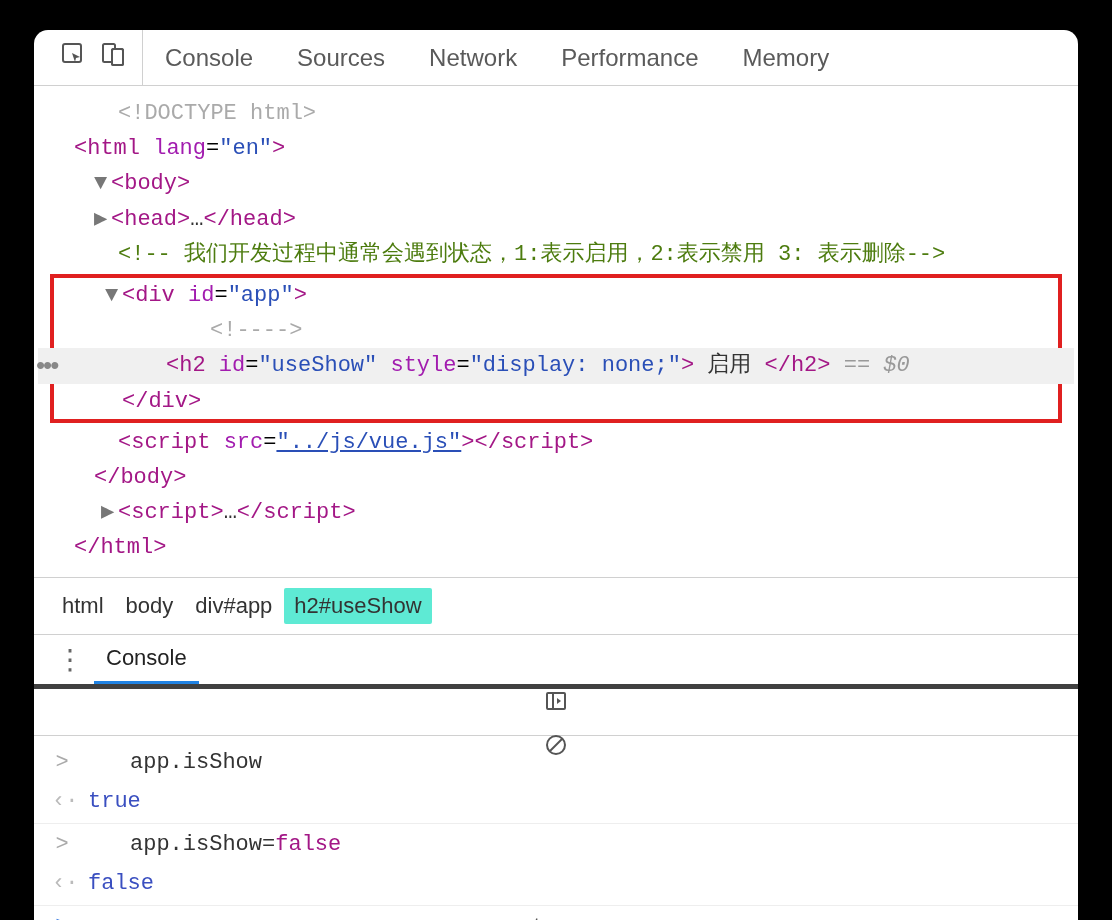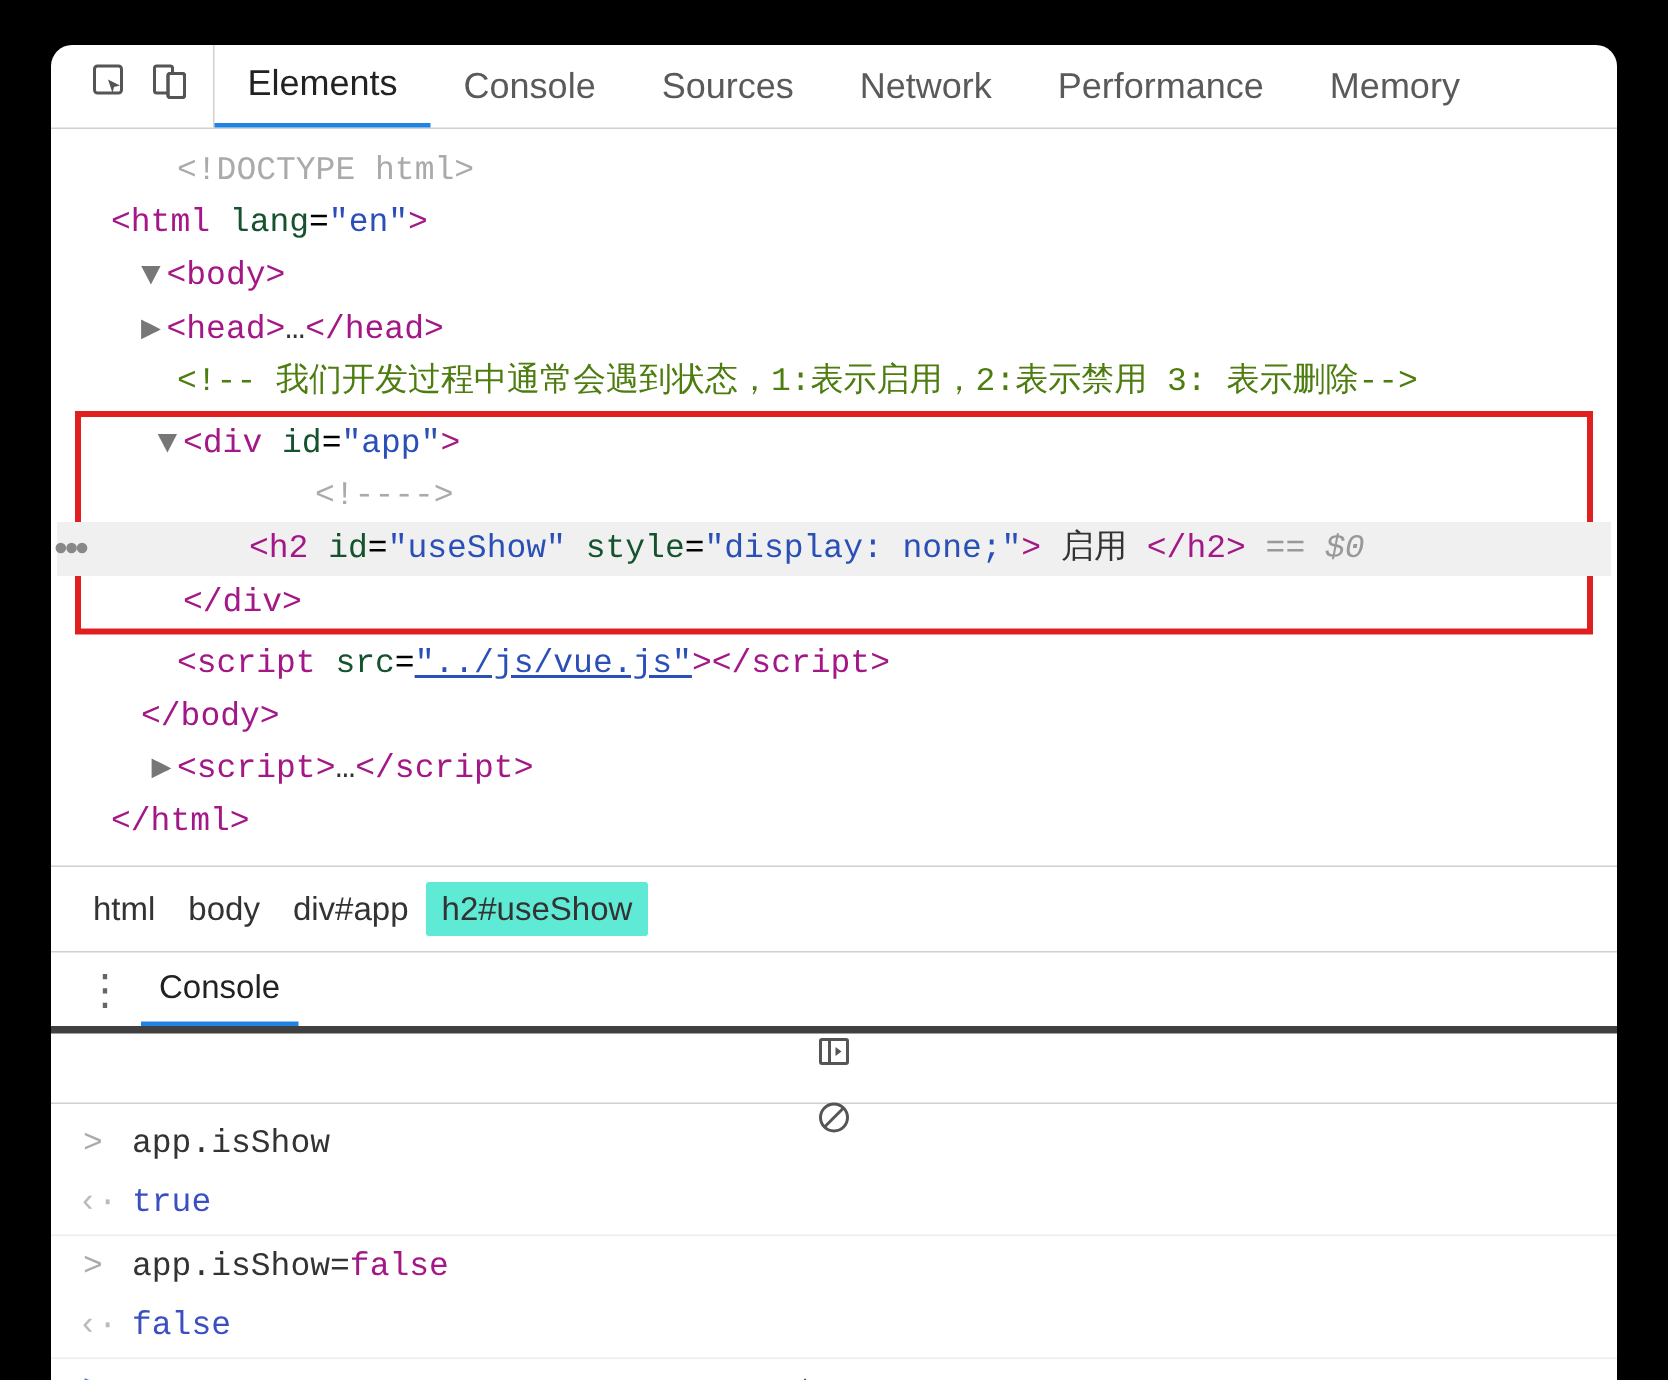--- a/index.html
+++ b/index.html
@@ -67,21 +67,21 @@
 .ind3 { padding-left: 64px; }
 .ind4 { padding-left: 108px; }
 .arrow {
   display: inline-block;
   width: 14px;
   color: #777;
   margin-right: 3px;
 }
 .doctype { color: #aaa; margin-left: 44px; }
 .tagc { color: #a31786; }
-.attrn { color: #14532d; }
+.attrn { color: #a21caf; }
 .attrv { color: #2a4fb7; }
 .punct { color: #a31786; }
 .comment { color: #4d7c0f; }
 .linkv { color: #2a4fb7; text-decoration: underline; }
 .text-node { color: #333; }
 .eq0 { color: #999; font-style: italic; }
 .highlight-row {
   background: #f0f0f0;
   position: relative;
   margin-left:-20px;
@@ -186,21 +186,21 @@
   line-height: 1.75;
 }
 .clog {
   display:flex;
   align-items:baseline;
   gap:16px;
 }
 .cprompt { color:#999; width:20px; text-align:center;}
 .cprompt.in { color:#aaa;}
 .cprompt.blue { color:#3a7ae0; font-weight:bold;}
-.ctext { color:#333; }
+.ctext { color:#333;margin-left:42px; }
 .cval-true, .cval-false { color:#3a4fc0; }
 .cval-assign .kfalse { color:#a31786; }
 .hr {
   border-top: 1px solid #eee;
   margin: 2px -18px;
 }
 </style>
 </head>
 <body>
 
@@ -216,21 +216,20 @@
       </span>
       <span>
         <svg width="26" height="26" viewBox="0 0 26 26" class="icon-svg">
           <rect x="3" y="3" width="12" height="18" rx="1.5"></rect>
           <rect x="12" y="8" width="11" height="16" rx="1.5" fill="#fff"></rect>
           <rect x="12" y="8" width="11" height="16" rx="1.5"></rect>
         </svg>
       </span>
     </div>
     <div class="tabs">
-      <div class="tab active">Elements</div>
       <div class="tab">Console</div>
       <div class="tab">Sources</div>
       <div class="tab">Network</div>
       <div class="tab">Performance</div>
       <div class="tab">Memory</div>
     </div>
   </div>
 
   <div class="elements-panel">
     <div class="line ind1"><span class="doctype">&lt;!DOCTYPE html&gt;</span></div>

